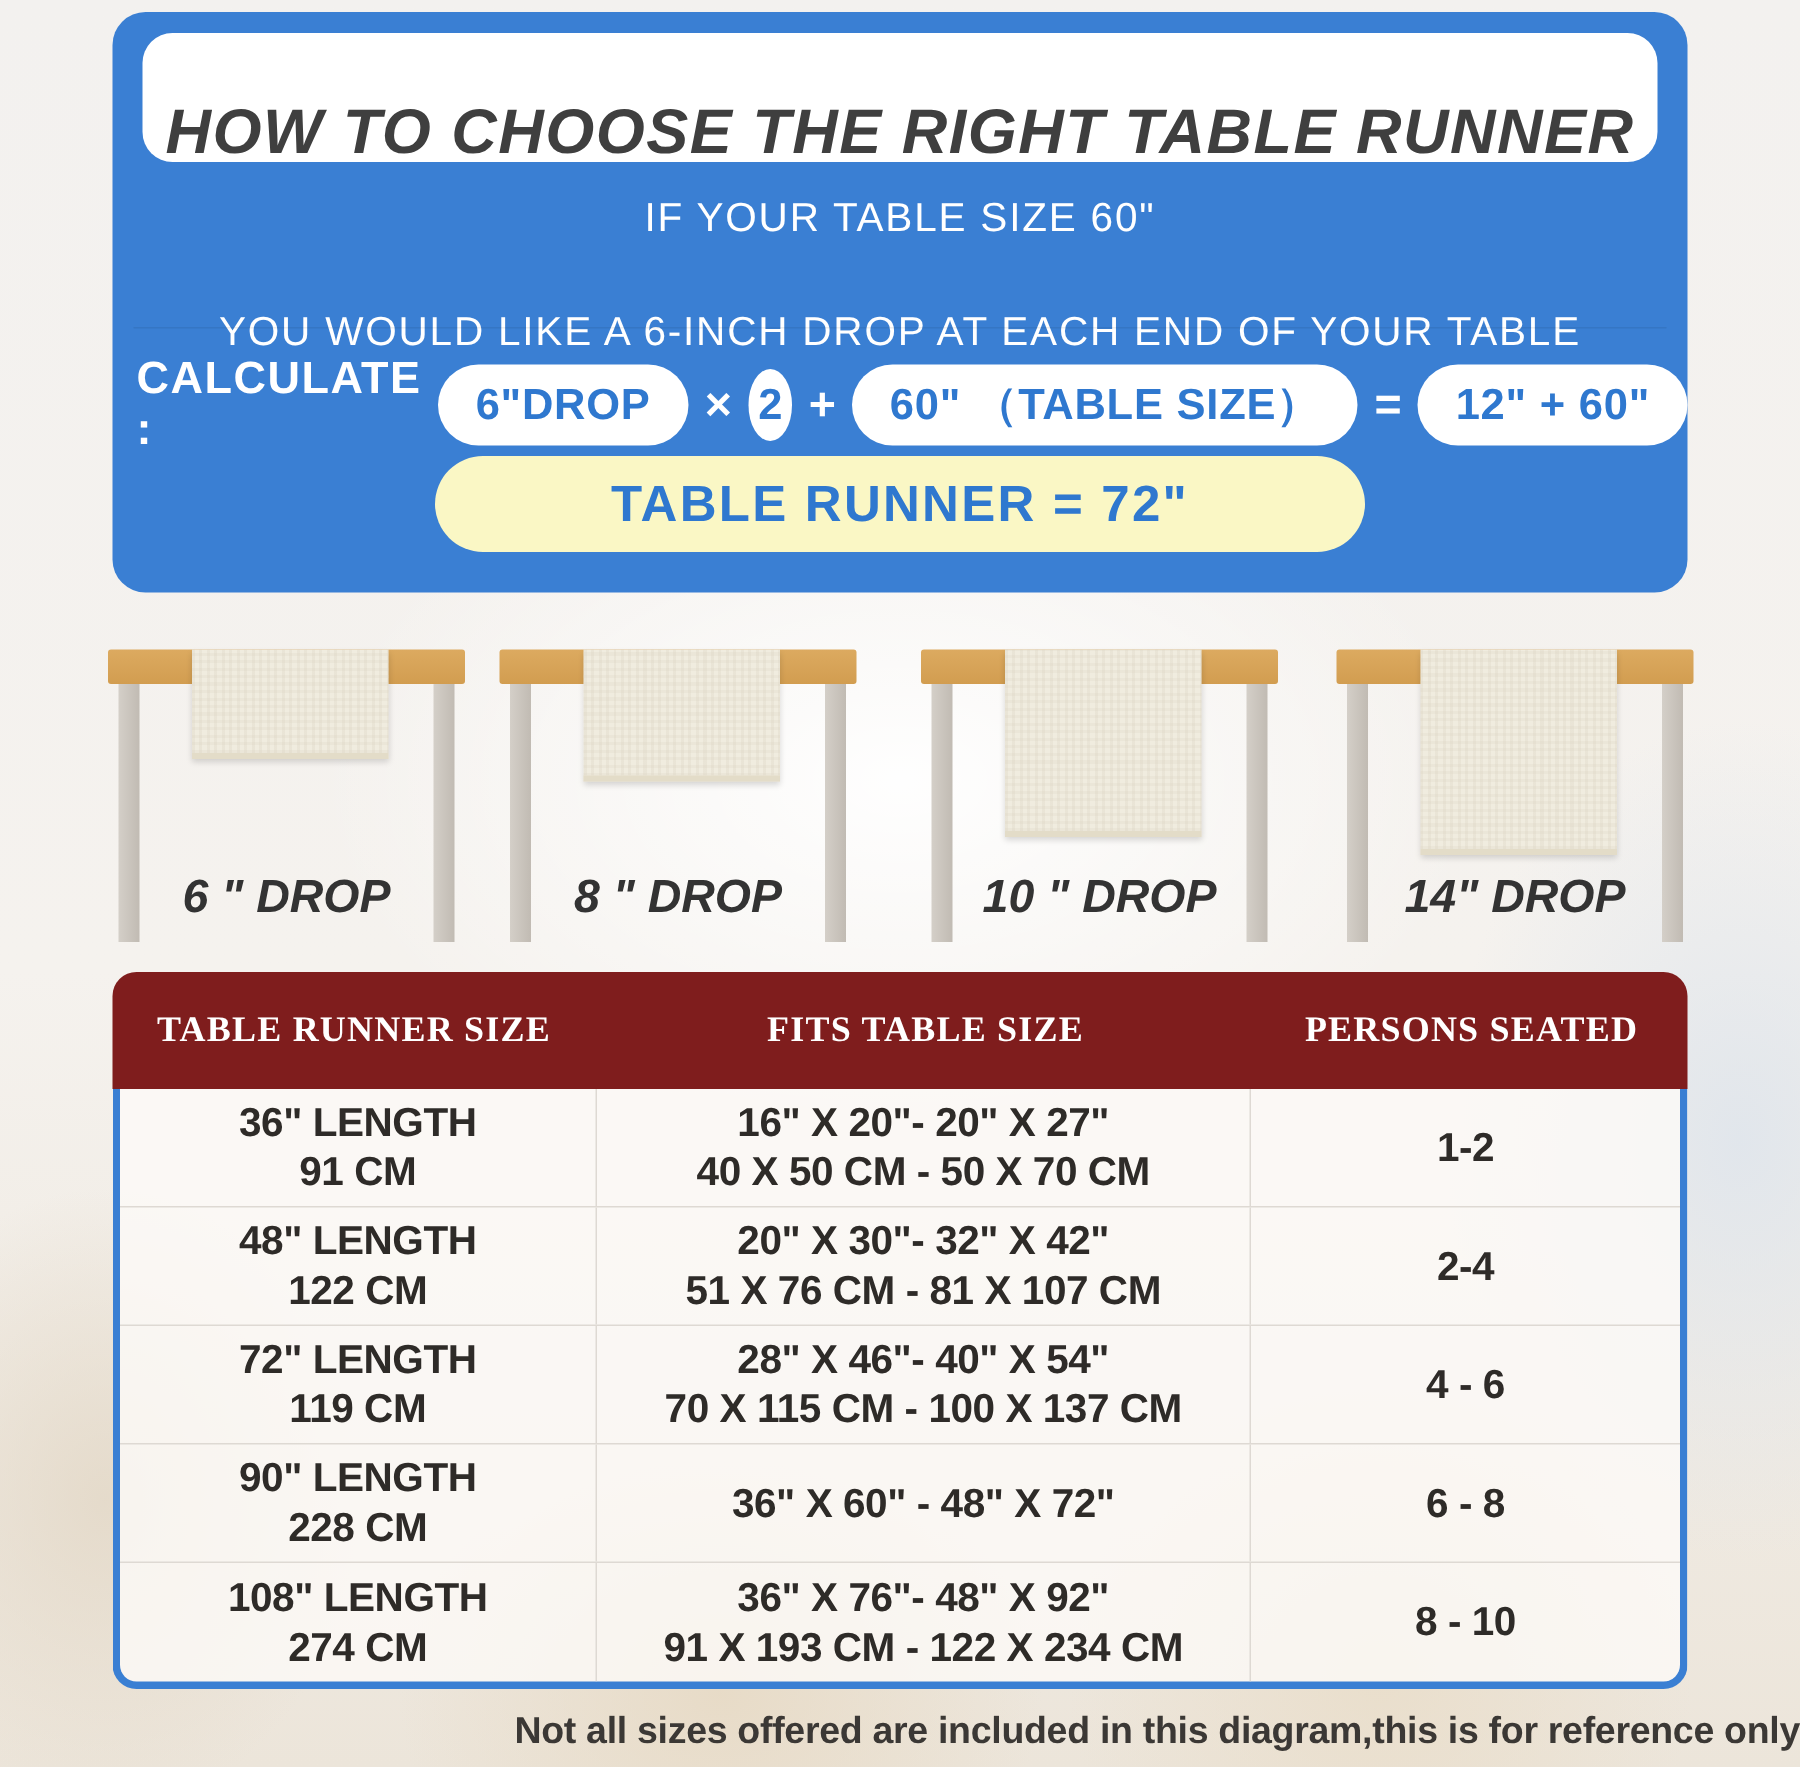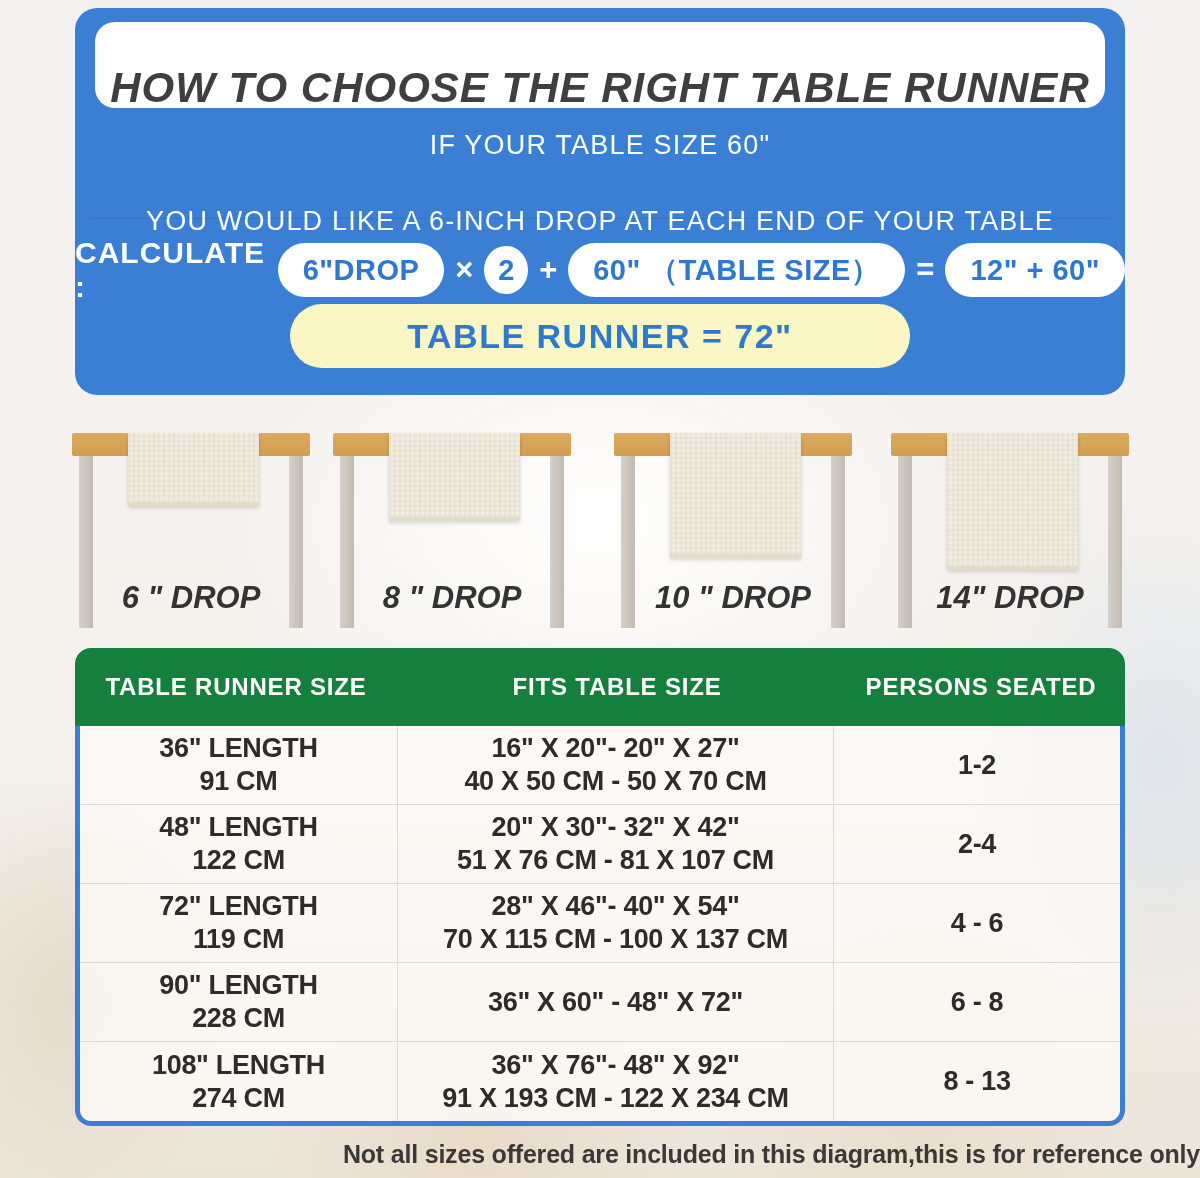--- a/index.html
+++ b/index.html
@@ -25,21 +25,21 @@
   .title { font-size:42px; font-weight:bold; font-style:italic; color:#3f3f3f;
            letter-spacing:1px; white-space:nowrap;margin-top:45px; }
   .sub { position:absolute; left:0; width:100%; text-align:center; color:#ffffff;
          font-size:27px; letter-spacing:1.2px; white-space:nowrap; }
   .sub1 { top:122px; }
   .sub2 { top:162px;margin-top:36px; }
   .banner-divider { position:absolute; top:210px; left:14px; right:14px; height:1px;
                     background:rgba(0,0,0,0.07); }
   .calc-row { position:absolute; top:228px; left:0; width:100%;
               display:flex; align-items:center; justify-content:center; gap:11px; }
-  .calc-label { color:#ffffff; font-size:30px; font-weight:bold; letter-spacing:1px; }
+  .calc-label { color:#ffffff; font-size:30px; font-weight:bold; letter-spacing:1px;padding-left:16px; }
   .pill { background:#ffffff; color:#2f78cf; font-weight:bold; font-size:29px;
           height:54px; line-height:54px; border-radius:27px; padding:0 25px;
           white-space:nowrap; letter-spacing:0.5px; }
   .op { color:#ffffff; font-size:31px; font-weight:bold; }
   .mult-circle { width:48px; height:48px; border-radius:50%; background:#ffffff;
                  color:#2f78cf; font-size:29px; font-weight:bold;
                  display:flex; align-items:center; justify-content:center; }
   .result-pill { position:absolute; top:296px; left:215px; width:620px; height:64px;
                  background:#faf7c5; border-radius:32px;
                  display:flex; align-items:center; justify-content:center;
@@ -60,22 +60,22 @@
               #f0ecdf;
             border-bottom:4px solid #e3dcc8; box-shadow:0 2px 4px rgba(0,0,0,0.15); }
   .fig-1 .runner { height:73px; } .fig-2 .runner { height:88px; }
   .fig-3 .runner { height:125px; } .fig-4 .runner { height:137px; }
   .drop-label { position:absolute; bottom:12px; left:0; width:100%; text-align:center;
                 font-size:31px; font-weight:bold; font-style:italic; color:#333333;
                 white-space:nowrap; z-index:3; }
 
   
   .size-table { position:absolute; left:75px; top:648px; width:1050px; }
-  .st-header { height:78px; background:#15803d; border-radius:16px 16px 0 0;
-               display:grid; grid-template-columns:322px 440px 288px; align-items:center; }
+  .st-header { height:78px; background:#7f1d1d; border-radius:16px 16px 0 0;
+               display:grid; grid-template-columns:322px 440px 288px; align-items:center;font-family:Liberation Serif, serif; }
   .st-h { text-align:center; color:#ffffff; font-weight:bold; font-size:24px;
           letter-spacing:0.8px; }
   .st-body { border:5px solid #3a7fd3; border-top:none; border-radius:0 0 16px 16px;
              background:rgba(252,250,248,0.8); overflow:hidden; }
   .st-row { display:grid; grid-template-columns:317px 437px 286px; height:79px;
             border-bottom:1px solid #ded9d3; }
   .st-row:last-child { border-bottom:none; }
   .cell { display:flex; flex-direction:column; justify-content:center; align-items:center;
           color:#2e2b28; font-weight:bold; font-size:27px; line-height:1.22;
           letter-spacing:-0.3px; text-align:center; }
@@ -196,19 +196,19 @@
 
     <div class="st-row">
       <div class="cell">
         <span>108" LENGTH</span>
         <span>274 CM</span>
       </div>
       <div class="cell cell-mid">
         <span>36" X 76"- 48" X 92"</span>
         <span>91 X 193 CM - 122 X 234 CM</span>
       </div>
-      <div class="cell">8 - 13</div>
+      <div class="cell">8 - 10</div>
     </div>
 
   </div>
 </div>
 
 <div class="footnote">Not all sizes offered are included in this diagram,this is for reference only</div>
 
 </body></html>

